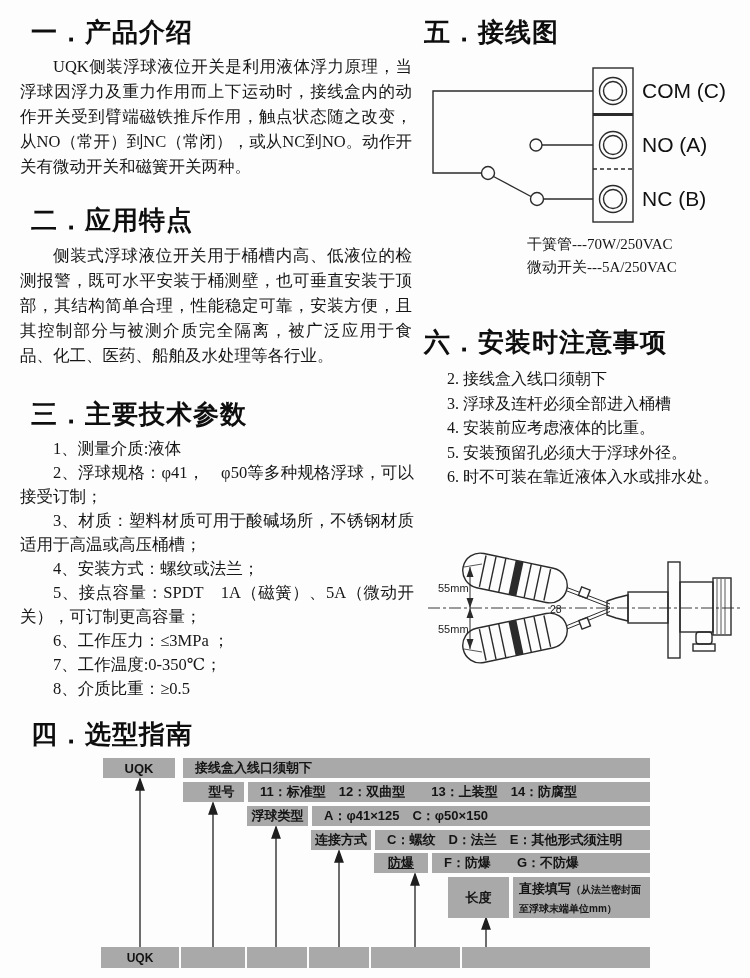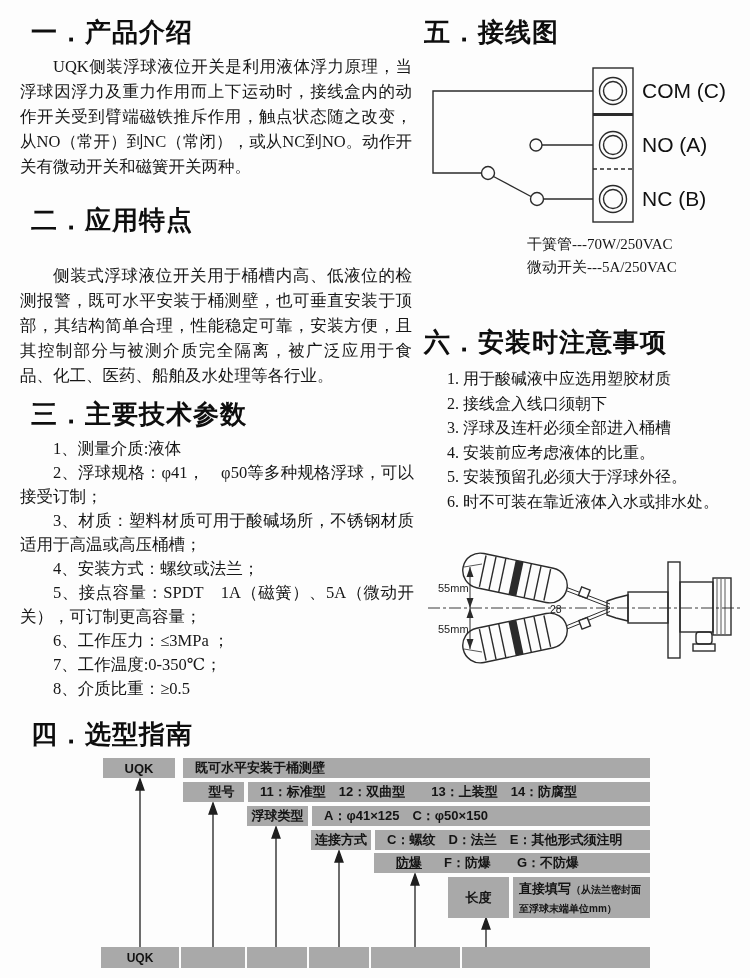--- a/index.html
+++ b/index.html
@@ -46,21 +46,21 @@
 </style>
 </head>
 <body>
 
 <div id="page">
 
   <h2 class="h1" style="left:22px; top:6px;">一．产品介绍</h2>
   <div class="para" style="left:20px; top:54px;">UQK侧装浮球液位开关是利用液体浮力原理，当浮球因浮力及重力作用而上下运动时，接线盒内的动作开关受到臂端磁铁推斥作用，触点状态随之改变，从NO（常开）到NC（常闭），或从NC到NO。动作开关有微动开关和磁簧开关两种。</div>
 
   <h2 class="h1" style="left:22px; top:194px;">二．应用特点</h2>
-  <div class="para" style="left:20px; top:243px;margin-top:20px;">侧装式浮球液位开关用于桶槽内高、低液位的检测报警，既可水平安装于桶测壁，也可垂直安装于顶部，其结构简单合理，性能稳定可靠，安装方便，且其控制部分与被测介质完全隔离，被广泛应用于食品、化工、医药、船舶及水处理等各行业。</div>
+  <div class="para" style="left:20px; top:243px;">侧装式浮球液位开关用于桶槽内高、低液位的检测报警，既可水平安装于桶测壁，也可垂直安装于顶部，其结构简单合理，性能稳定可靠，安装方便，且其控制部分与被测介质完全隔离，被广泛应用于食品、化工、医药、船舶及水处理等各行业。</div>
 
   <h2 class="h1" style="left:22px; top:388px;">三．主要技术参数</h2>
   <div class="plist" style="left:20px; top:437px;">
     <p>1、测量介质:液体</p>
     <p>2、浮球规格：φ41，　φ50等多种规格浮球，可以接受订制；</p>
     <p>3、材质：塑料材质可用于酸碱场所，不锈钢材质适用于高温或高压桶槽；</p>
     <p>4、安装方式：螺纹或法兰；</p>
     <p>5、接点容量：SPDT　1A（磁簧）、5A（微动开关），可订制更高容量；</p>
     <p>6、工作压力：≤3MPa ；</p>
     <p>7、工作温度:0-350℃；</p>
@@ -93,21 +93,20 @@
     <text class="term-label" x="222" y="154">NC (B)</text>
   </svg>
 
   <div class="wnotes">
     <p>干簧管---70W/250VAC</p>
     <p>微动开关---5A/250VAC</p>
   </div>
 
   <h2 class="h1" style="left:415px; top:316px;">六．安装时注意事项</h2>
   <div class="nlist" style="left:447px; top:367px;">
-    <p>1. 用于酸碱液中应选用塑胶材质</p>
     <p>2. 接线盒入线口须朝下</p>
     <p>3. 浮球及连杆必须全部进入桶槽</p>
     <p>4. 安装前应考虑液体的比重。</p>
     <p>5. 安装预留孔必须大于浮球外径。</p>
     <p>6. 时不可装在靠近液体入水或排水处。</p>
   </div>
 
   <svg style="left:424px; top:526px;" width="322" height="180" viewBox="0 0 322 180">
 
     <line class="cline" x1="4" y1="82" x2="318" y2="82"></line>
@@ -179,32 +178,32 @@
       <line x1="249" y1="201" x2="249" y2="115"></line>
         <path d="M249,105 l-4,11 h8 z"></path>
       <line x1="325" y1="201" x2="325" y2="138"></line>
         <path d="M325,128 l-4,11 h8 z"></path>
       <line x1="396" y1="201" x2="396" y2="182"></line>
         <path d="M396,172 l-4,11 h8 z"></path>
     </g>
   </svg>
 
   <div class="cell label" style="left:103px; top:758px; width:72px; height:20px;">UQK</div>
-  <div class="cell content" style="left:183px; top:758px; width:467px; height:20px;">既可水平安装于桶测壁</div>
+  <div class="cell content" style="left:183px; top:758px; width:467px; height:20px;">接线盒入线口须朝下</div>
 
   <div class="cell label" style="left:183px; top:782px; width:61px; height:20px;padding-left:16px;">型号</div>
   <div class="cell content" style="left:248px; top:782px; width:402px; height:20px;">11：标准型　12：双曲型　　13：上装型　14：防腐型</div>
 
   <div class="cell label" style="left:247px; top:806px; width:61px; height:20px;">浮球类型</div>
   <div class="cell content" style="left:312px; top:806px; width:338px; height:20px;">A：φ41×125　C：φ50×150</div>
 
   <div class="cell label" style="left:311px; top:830px; width:60px; height:20px;">连接方式</div>
   <div class="cell content" style="left:375px; top:830px; width:275px; height:20px;">C：螺纹　D：法兰　E：其他形式须注明</div>
 
-  <div class="cell label" style="left:374px; top:853px; width:70px; height:20px;text-decoration:underline;">防爆</div>
+  <div class="cell label" style="left:374px; top:853px; width:54px; height:20px;text-decoration:underline;">防爆</div>
   <div class="cell content" style="left:432px; top:853px; width:218px; height:20px;">F：防爆　　G：不防爆</div>
 
   <div class="cell label" style="left:448px; top:877px; width:61px; height:41px;">长度</div>
   <div class="cell len" style="left:513px; top:877px; width:137px; height:41px;">
     <span>直接填写</span><span class="note">（从法兰密封面至浮球末端单位mm）</span>
   </div>
 
   <div class="cell label" style="left:101px; top:947px; width:78px; height:21px; font-size:12px;">UQK</div>
   <div class="cell" style="left:181px; top:947px; width:64px; height:21px;"></div>
   <div class="cell" style="left:247px; top:947px; width:60px; height:21px;"></div>

